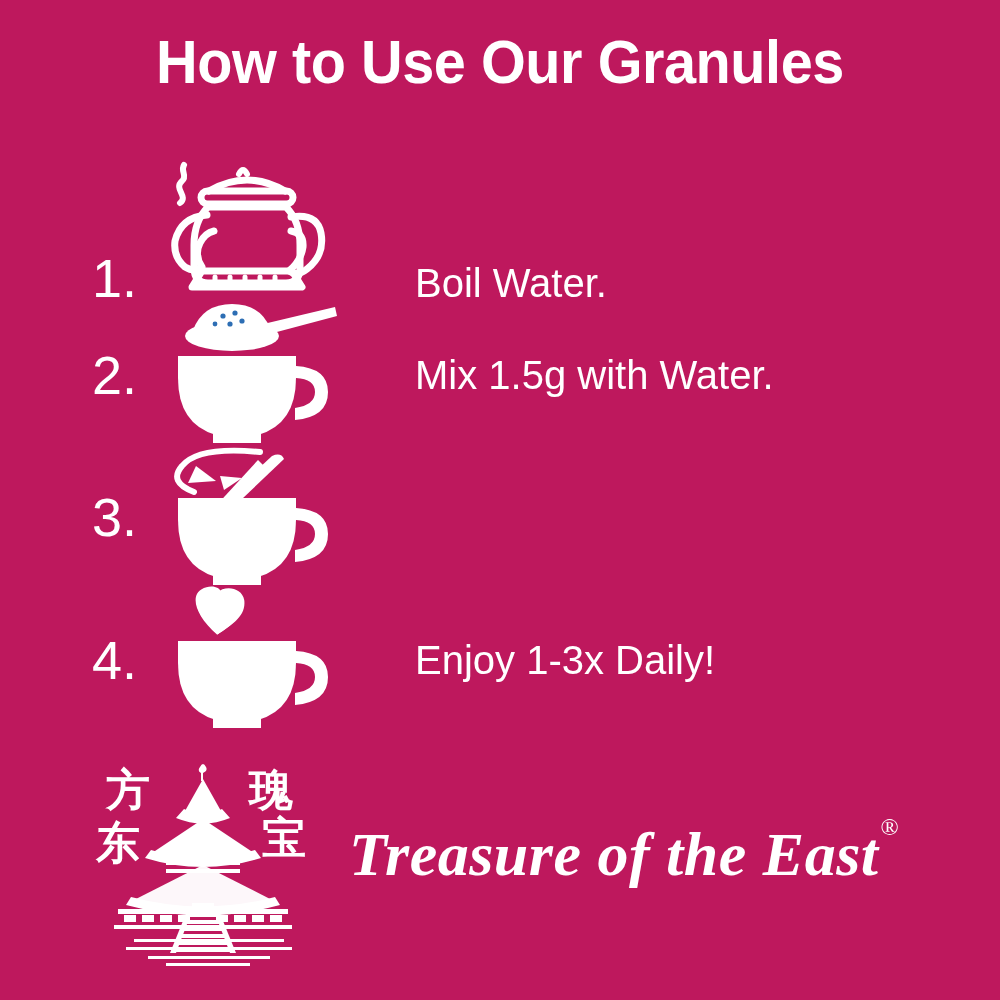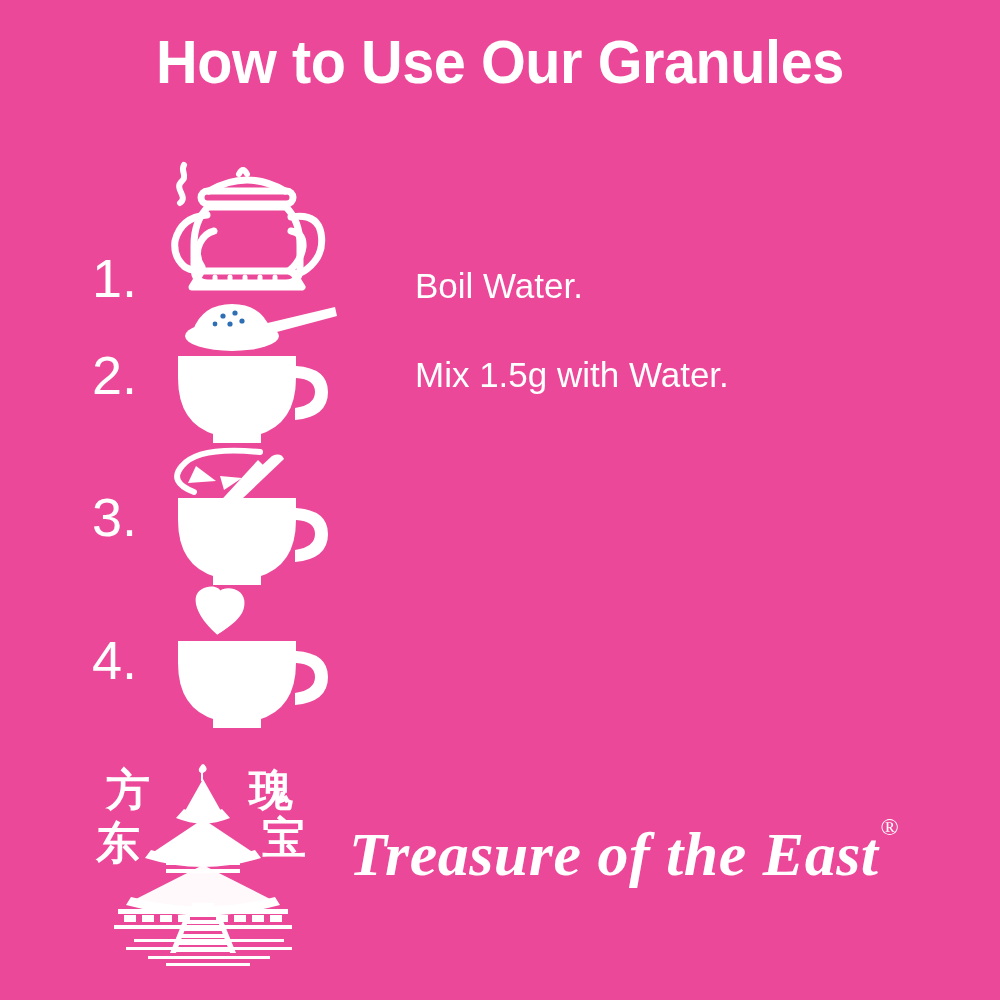--- a/index.html
+++ b/index.html
@@ -4,21 +4,21 @@
 <style>
   html, body {
     margin: 0;
     padding: 0;
     background: #2d6eb4;
   }
   #page {
     position: relative;
     width: 1000px;
     height: 1000px;
-    background: #ec4899;
+    background: #be185d;
     overflow: hidden;
     font-family: "Liberation Sans", sans-serif;
     -webkit-font-smoothing: antialiased;
   }
 
   
   #title {
     position: absolute;
     left: 0;
     top: 26px;
@@ -76,21 +76,21 @@
   .step-icon svg { display: block; }
 
   .step-text {
     position: absolute;
     left: 415px;
     top: 0;
     height: 150px;
     display: flex;
     align-items: center;
     color: #ffffff;
-    font-size: 35px;
+    font-size: 40px;
     font-weight: normal;
     line-height: 1.1;
     white-space: nowrap;
   }
   #step-1 .step-text { align-items: flex-end; padding-bottom: 24px; }
   #step-2 .step-text { align-items: center; }
   #step-3 .step-text { align-items: center; }
   #step-4 .step-text { align-items: center; }
 
   
@@ -231,20 +231,21 @@
         <path d="M57 48 C34 28 31 8 47 4 C57 1 64 9 57 9 C64 2 80 4 82 16 C84 31 70 39 57 48 Z" fill="#ffffff" transform="translate(0,0) scale(1.08) translate(-4,-2)"></path>
         <path d="M58 49 C36 30 30 12 44 5 C52 1 60 7 58 14 C60 4 76 3 80 15 C85 30 72 40 58 49 Z" fill="#ffffff"></path>
 
         <path d="M18 56 h118 v22 q0 46 -38 57 h-42 q-38 -11 -38 -57 z" fill="#ffffff"></path>
 
         <path d="M53 131 h48 v12 h-48 z" fill="#ffffff"></path>
 
         <path d="M136 66 q32 2 32 26 q0 25 -33 28 v-12 q20 -3 20 -16 q0 -13 -19 -14 z" fill="#ffffff"></path>
       </svg>
     </div>
+    <div class="step-text">Enjoy 1-3x Daily!</div>
   </div>
 
   <div id="footer">
 
     <div id="logo-mark">
       <svg width="230" height="215" viewBox="0 0 230 215" fill="none">
 
         <text x="40" y="52" fill="#ffffff" font-size="44" font-family="'DejaVu Sans', sans-serif" font-weight="bold" text-anchor="middle">方</text>
         <text x="183" y="52" fill="#ffffff" font-size="44" font-family="'DejaVu Sans', sans-serif" font-weight="bold" text-anchor="middle">瑰</text>
         <text x="30" y="105" fill="#ffffff" font-size="44" font-family="'DejaVu Sans', sans-serif" font-weight="bold" text-anchor="middle">东</text>

